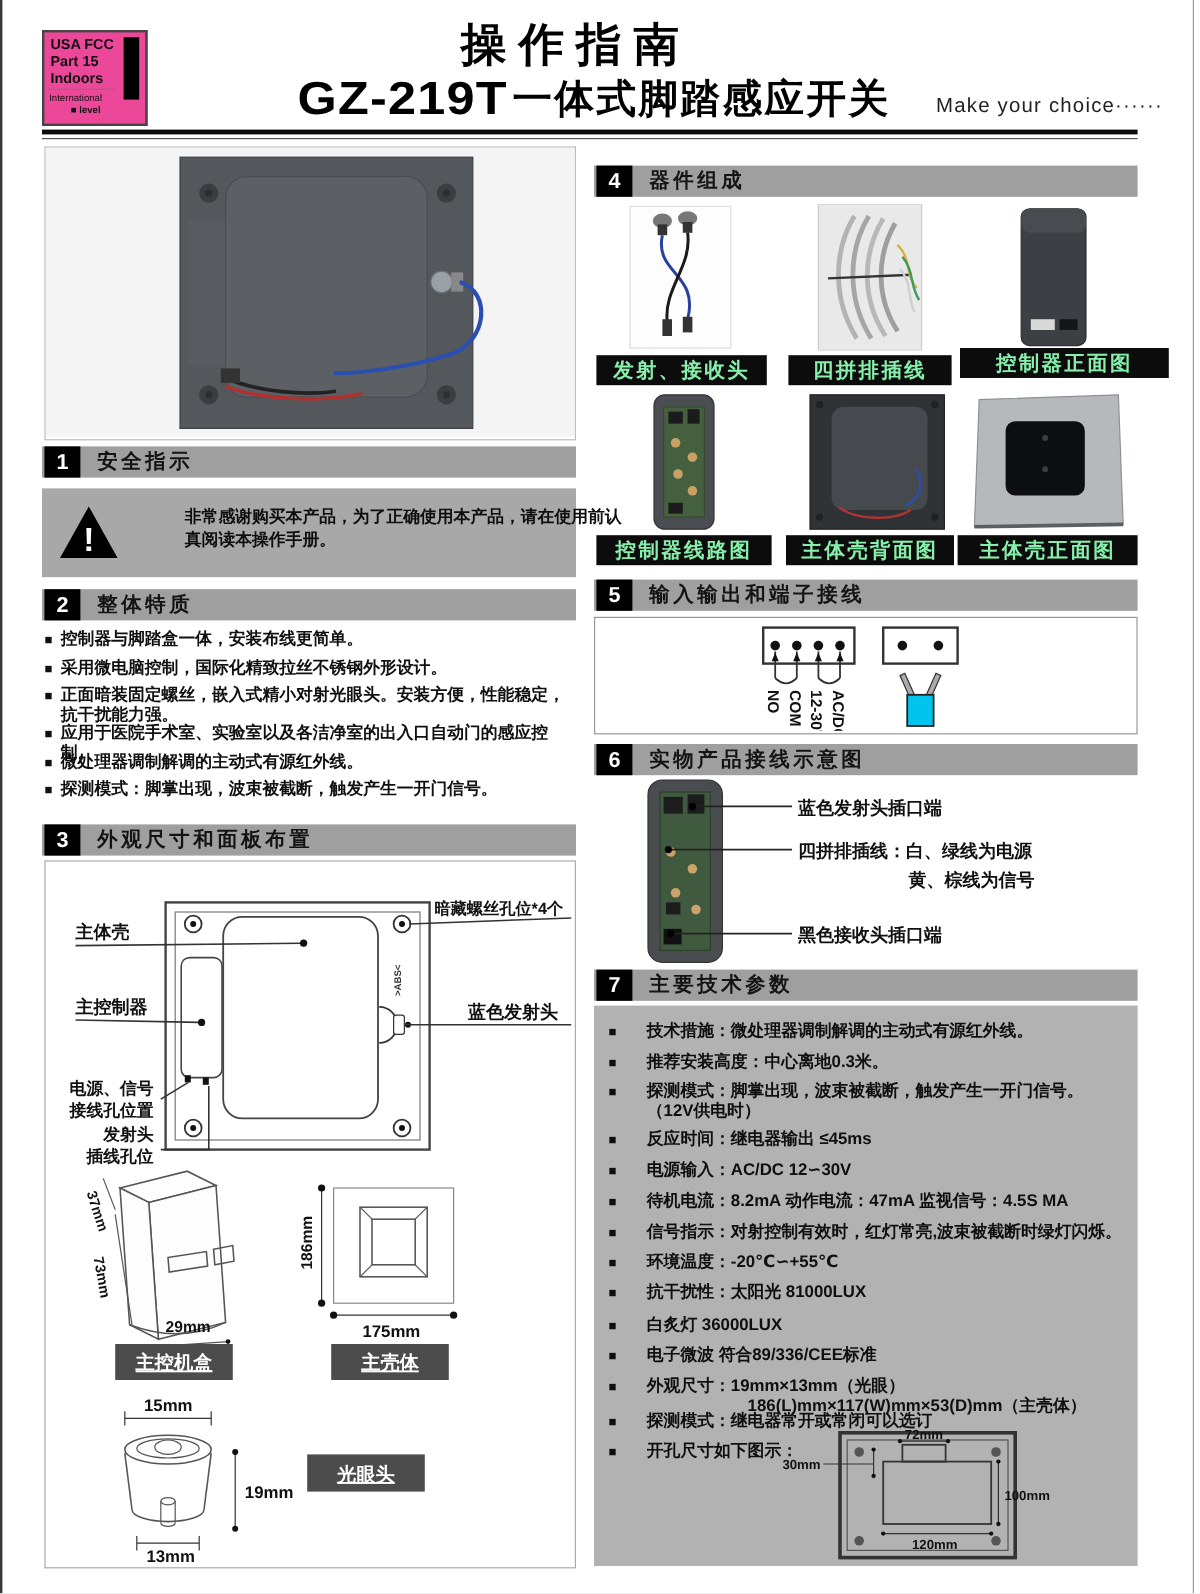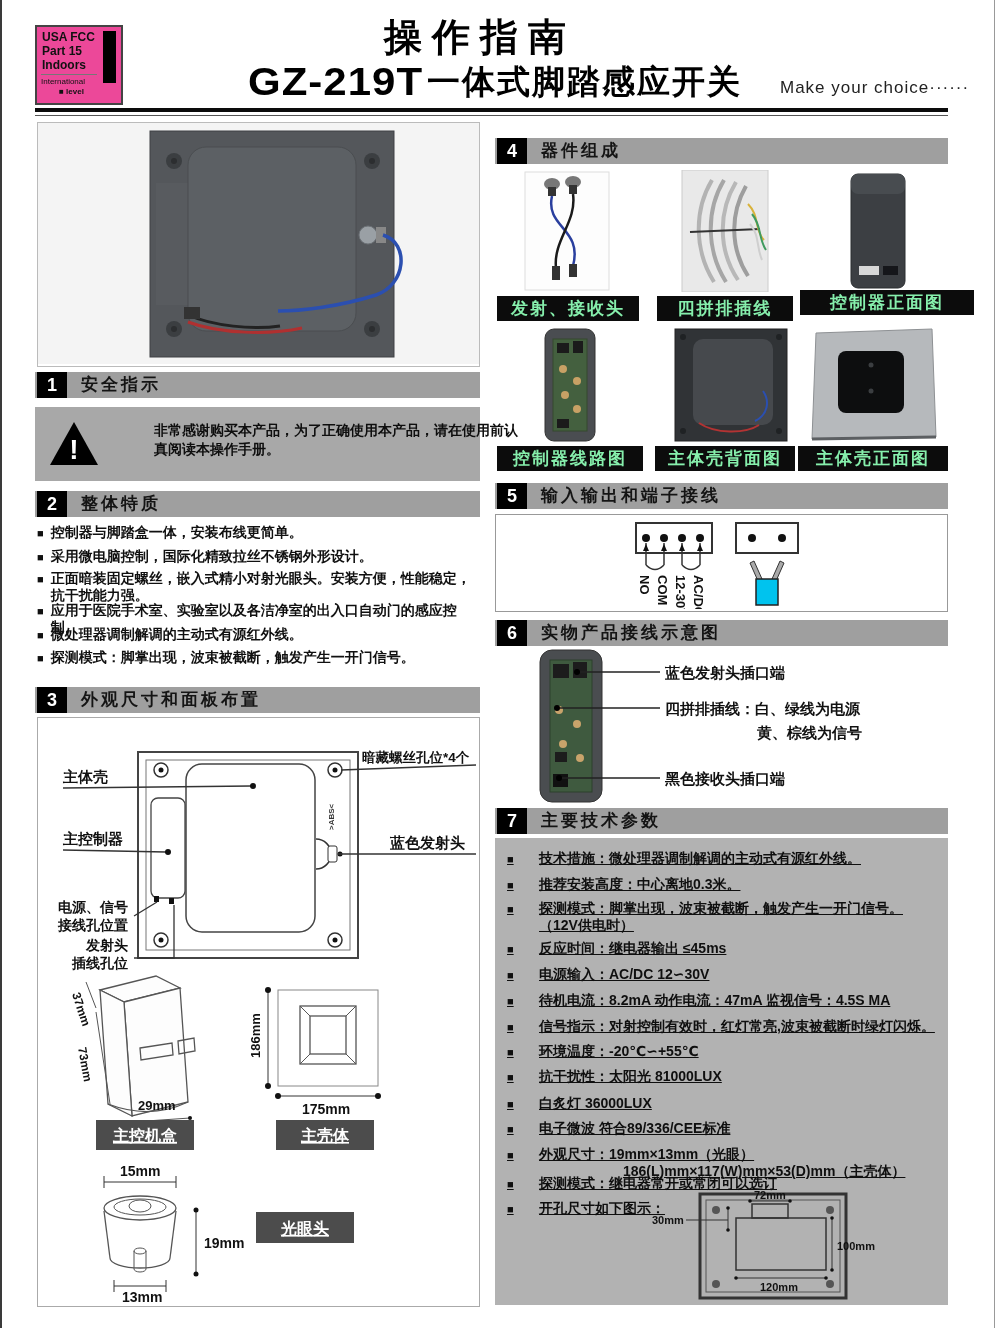--- a/index.html
+++ b/index.html
@@ -37,21 +37,21 @@
   .warn .txt{position:absolute;left:84px;top:14px;width:365px;font-size:14px;font-weight:bold;line-height:19px;color:#0e0e0e;margin-left:35px;}
 
   .bullet{left:37px;width:446px;display:flex;font-size:14px;font-weight:bold;line-height:16.5px;color:#101010;}
   .sq::before{content:"■";font-size:11px;margin-right:7px;line-height:16.5px;}
 
   .s3box{left:37px;top:717px;width:441px;height:588px;border:1px solid #aaa;background:#fff;}
   .plabel{background:#0c0c0c;color:#86efac;font-size:17px;font-weight:bold;text-align:center;
           line-height:25px;letter-spacing:2px;height:25px;}
   .s5box{left:495px;top:514px;width:451px;height:96px;border:1px solid #999;background:#fff;}
   .s7box{left:495px;top:838px;width:453px;height:467px;background:#b2b2b2;}
-  .s7item{position:absolute;left:12px;width:432px;display:flex;font-size:14px;font-weight:bold;line-height:17px;color:#0f0f0f;text-decoration:underline;}
+  .s7item{position:absolute;left:12px;width:432px;display:flex;font-size:14px;font-weight:bold;line-height:17px;color:#0f0f0f;}
   .sq7{flex:0 0 32px;}
   .sq7::before{content:"■";font-size:11px;}
   .t2b{margin-left:84px;}
   svg text{font-family:"Liberation Sans","DejaVu Sans",sans-serif;}
 </style>
 </head>
 <body>
 
 <div class="page">
   <div class="abs edge-l"></div>

